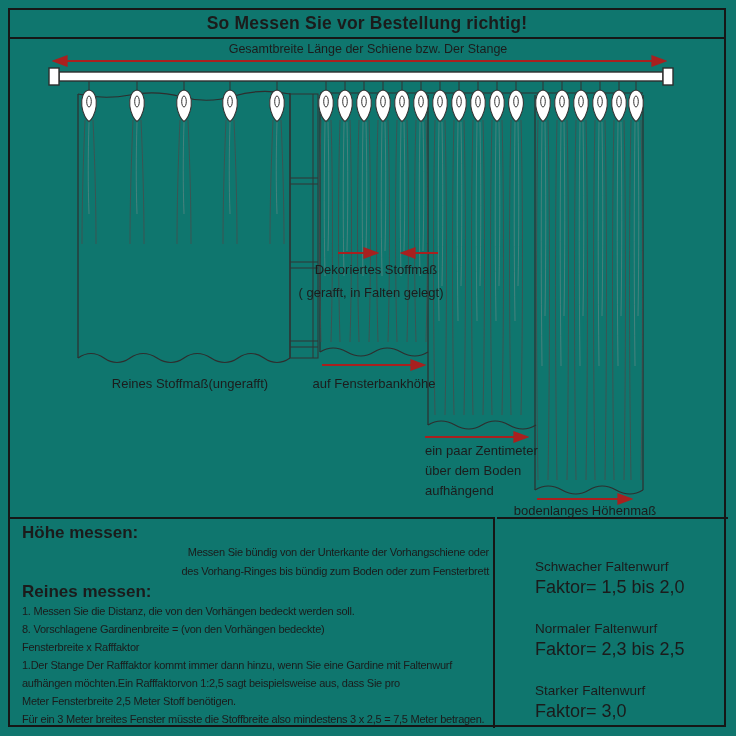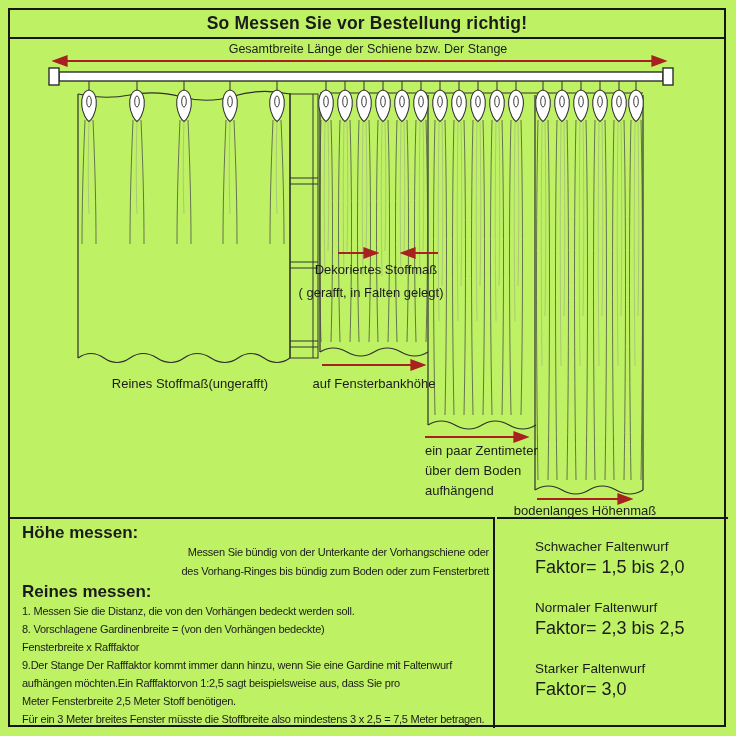--- a/index.html
+++ b/index.html
@@ -1,16 +1,16 @@
 <!DOCTYPE html>
 <html><head>
 <meta charset="utf-8">
 <style>
   html,body{margin:0;padding:0;background:#ffffff;}
-  #canvas{position:relative;width:736px;height:736px;background:#bef264;overflow:hidden;
+  #canvas{position:relative;width:736px;height:736px;background:#0f766e;overflow:hidden;
           font-family:"Liberation Sans",sans-serif;color:#1b1b1b;}
   .abs{position:absolute;}
   #frame{left:8px;top:8px;width:718px;height:719px;border:2.5px solid #161616;box-sizing:border-box;}
   #titlebar{left:10px;top:10px;width:714px;height:27px;border-bottom:2.5px solid #161616;
             display:flex;align-items:center;justify-content:center;}
   #titlebar .t{font-size:17.5px;font-weight:bold;letter-spacing:.2px;}
   #diagram{left:8px;top:36px;width:720px;height:482px;}
   svg text{font-family:"Liberation Sans",sans-serif;fill:#1c1c1c;font-size:13px;}
   svg .sub{font-size:12.5px;}
   .ln{stroke:#333;stroke-width:1;fill:none;}
@@ -21,21 +21,21 @@
   .rod{fill:#ffffff;stroke:#2e2e2e;stroke-width:1.4;}
   .red{stroke:#a8201f;stroke-width:2;fill:none;}
   
   #panel-left{left:8px;top:517px;width:487px;height:211px;border-top:2.5px solid #161616;
               border-right:2.5px solid #161616;box-sizing:border-box;padding:3px 4px 0 14px;overflow:hidden;}
   #panel-right{left:497px;top:517px;width:231px;height:211px;border-top:2.5px solid #161616;
                box-sizing:border-box;padding:17px 0 0 38px;overflow:hidden;}
   .bighead{font-size:17px;font-weight:bold;line-height:21px;}
   .bodyline{font-size:11px;line-height:18px;letter-spacing:-0.25px;white-space:nowrap;}
   .bodyline.wspace{line-height:19px;text-align:right;}
-  .factor{margin-bottom:19px;}
+  .factor{margin-bottom:19px;margin-top:20px;}
   .factor .nm{font-size:13.5px;line-height:21px;}
   .factor .vl{font-size:18px;line-height:21px;}
 </style>
 </head>
 <body>
 
 <div id="canvas">
 
   <div id="frame" class="abs"></div>
 
@@ -177,21 +177,21 @@
   </svg>
 
   <div id="panel-left" class="abs">
     <div class="bighead">Höhe messen:</div>
     <div class="bodyline wspace">Messen Sie bündig von der Unterkante der Vorhangschiene oder</div>
     <div class="bodyline wspace">des Vorhang-Ringes bis bündig zum Boden oder zum Fensterbrett</div>
     <div class="bighead">Reines messen:</div>
     <div class="bodyline">1. Messen Sie die Distanz, die von den Vorhängen bedeckt werden soll.</div>
     <div class="bodyline">8. Vorschlagene Gardinenbreite = (von den Vorhängen bedeckte)</div>
     <div class="bodyline">Fensterbreite x Rafffaktor</div>
-    <div class="bodyline">9.Der Stange Der Rafffaktor kommt immer dann hinzu,  wenn Sie eine Gardine mit Faltenwurf</div>
+    <div class="bodyline">1.Der Stange Der Rafffaktor kommt immer dann hinzu,  wenn Sie eine Gardine mit Faltenwurf</div>
     <div class="bodyline">aufhängen möchten.Ein Rafffaktorvon 1:2,5 sagt beispielsweise aus, dass Sie pro</div>
     <div class="bodyline">Meter Fensterbreite 2,5 Meter Stoff  benötigen.</div>
     <div class="bodyline">Für ein 3 Meter breites Fenster müsste die Stoffbreite also mindestens 3 x 2,5 = 7,5 Meter betragen.</div>
   </div>
 
   <div id="panel-right" class="abs">
     <div class="factor">
       <div class="nm">Schwacher Faltenwurf</div>
       <div class="vl">Faktor= 1,5 bis 2,0</div>
     </div>

